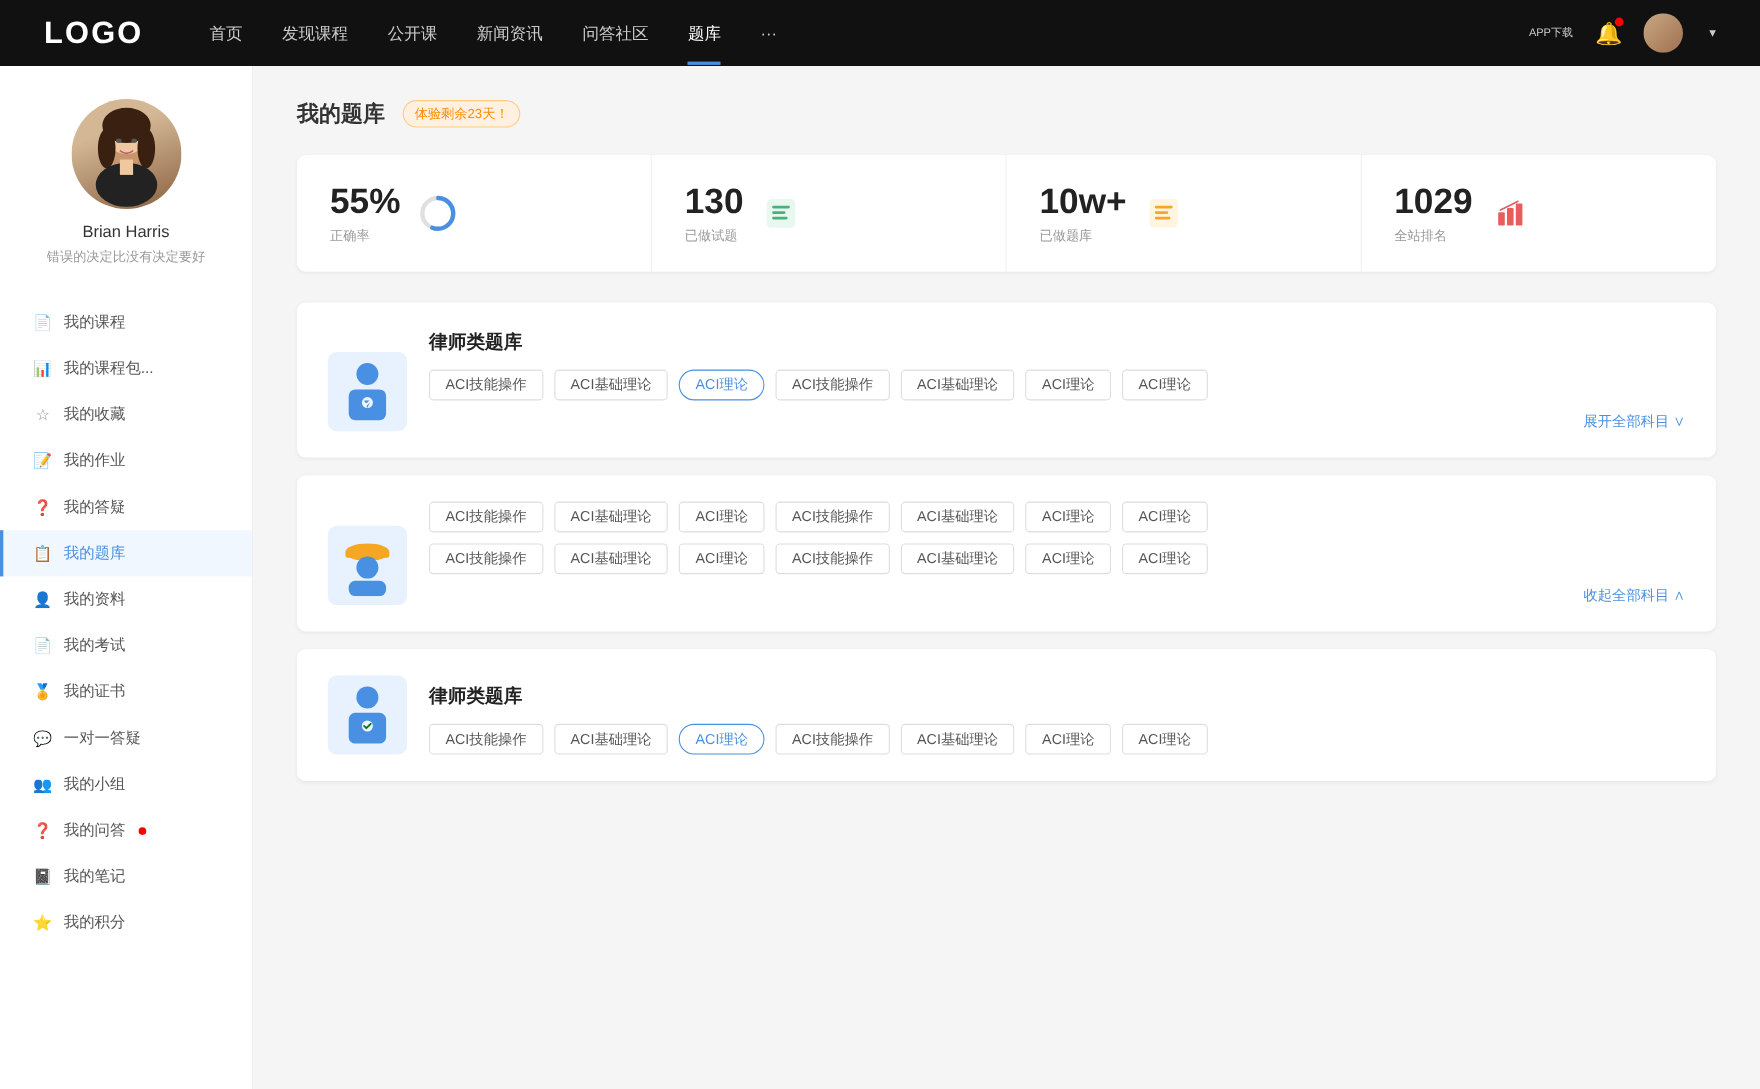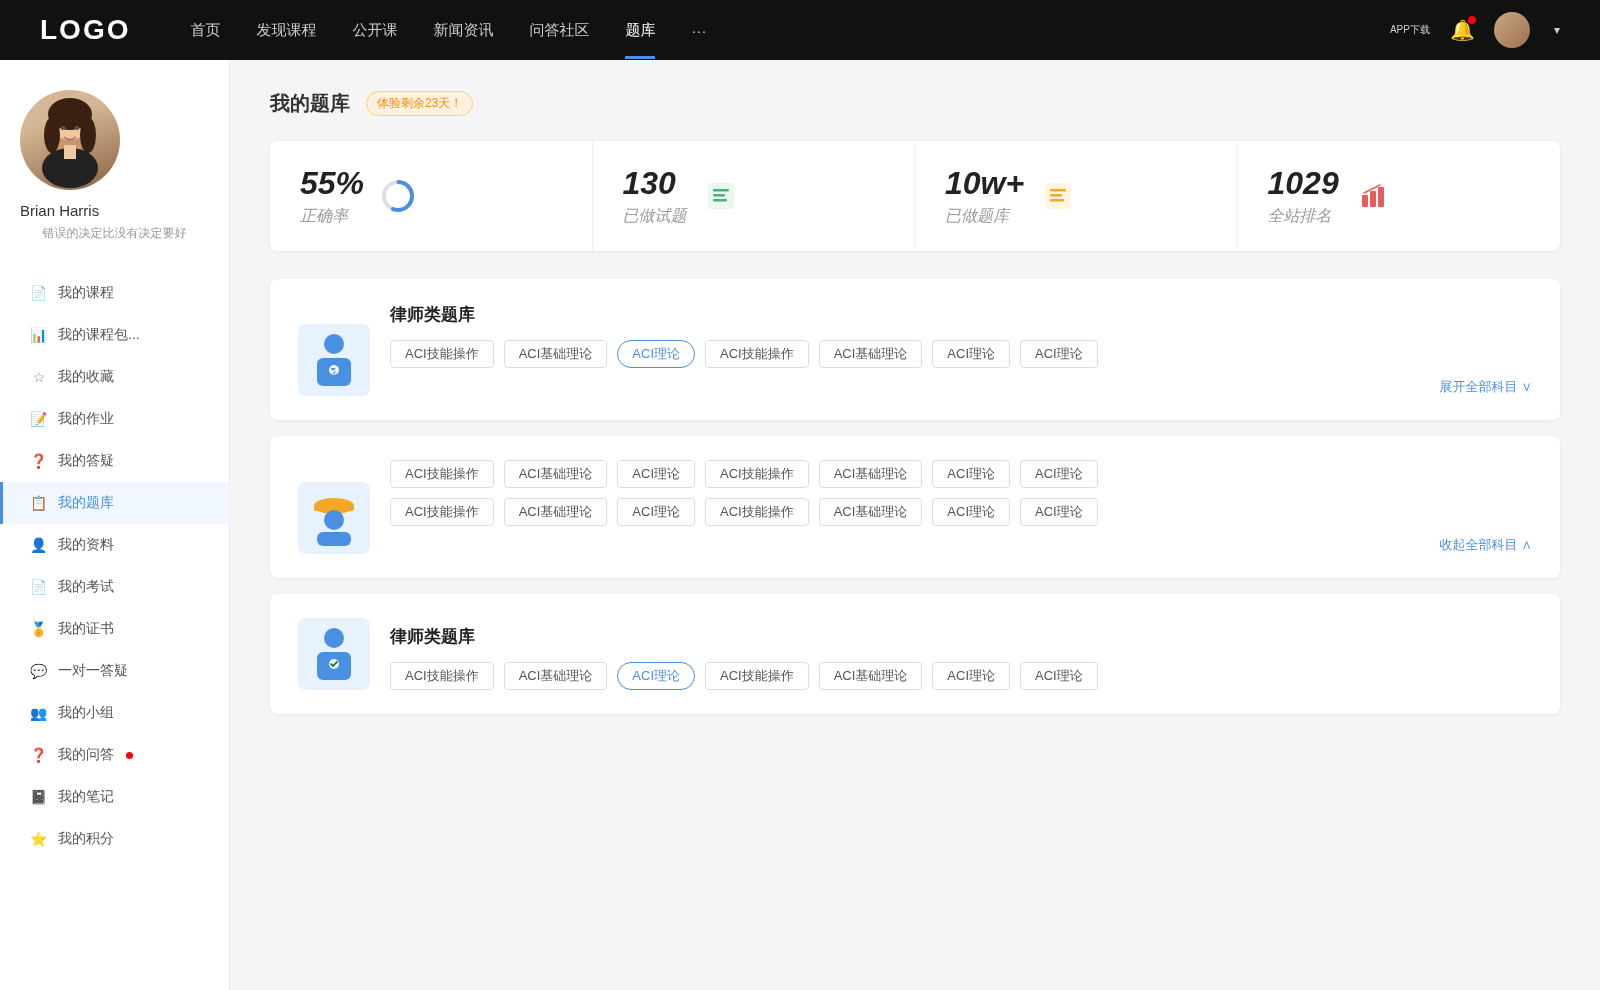--- a/index.html
+++ b/index.html
@@ -92,20 +92,21 @@
     .sidebar {
       width: 230px;
       background: white;
       padding: 0 0 20px 0;
       flex-shrink: 0;
       border-right: 1px solid #eee;
     }
     .sidebar-profile {
       display: flex;
       flex-direction: column;
+      align-items: center;
       padding: 30px 20px 20px;
     }
     .profile-avatar {
       width: 100px;
       height: 100px;
       border-radius: 50%;
       background: #e8ddd0;
       overflow: hidden;
       margin-bottom: 12px;
     }
@@ -204,28 +205,28 @@
       box-shadow: 0 1px 4px rgba(0,0,0,0.06);
     }
     .stat-item {
       padding: 24px 30px;
       border-right: 1px solid #f0f0f0;
       display: flex;
       align-items: center;
       gap: 16px;
     }
     .stat-item:last-child { border-right: none; }
-    .stat-text { display: flex; flex-direction: column; font-style: italic; }
+    .stat-text { display: flex; flex-direction: column; }
     .stat-value {
       font-size: 32px;
       font-weight: bold;
       color: #222;
     }
     .stat-label {
-      font-size: 16px;
+      font-size: 12px;
       color: #999;
       margin-top: 4px;
     }
     .stat-icon {
       width: 36px;
       height: 36px;
       display: flex;
       align-items: center;
       justify-content: center;
       font-size: 22px;

